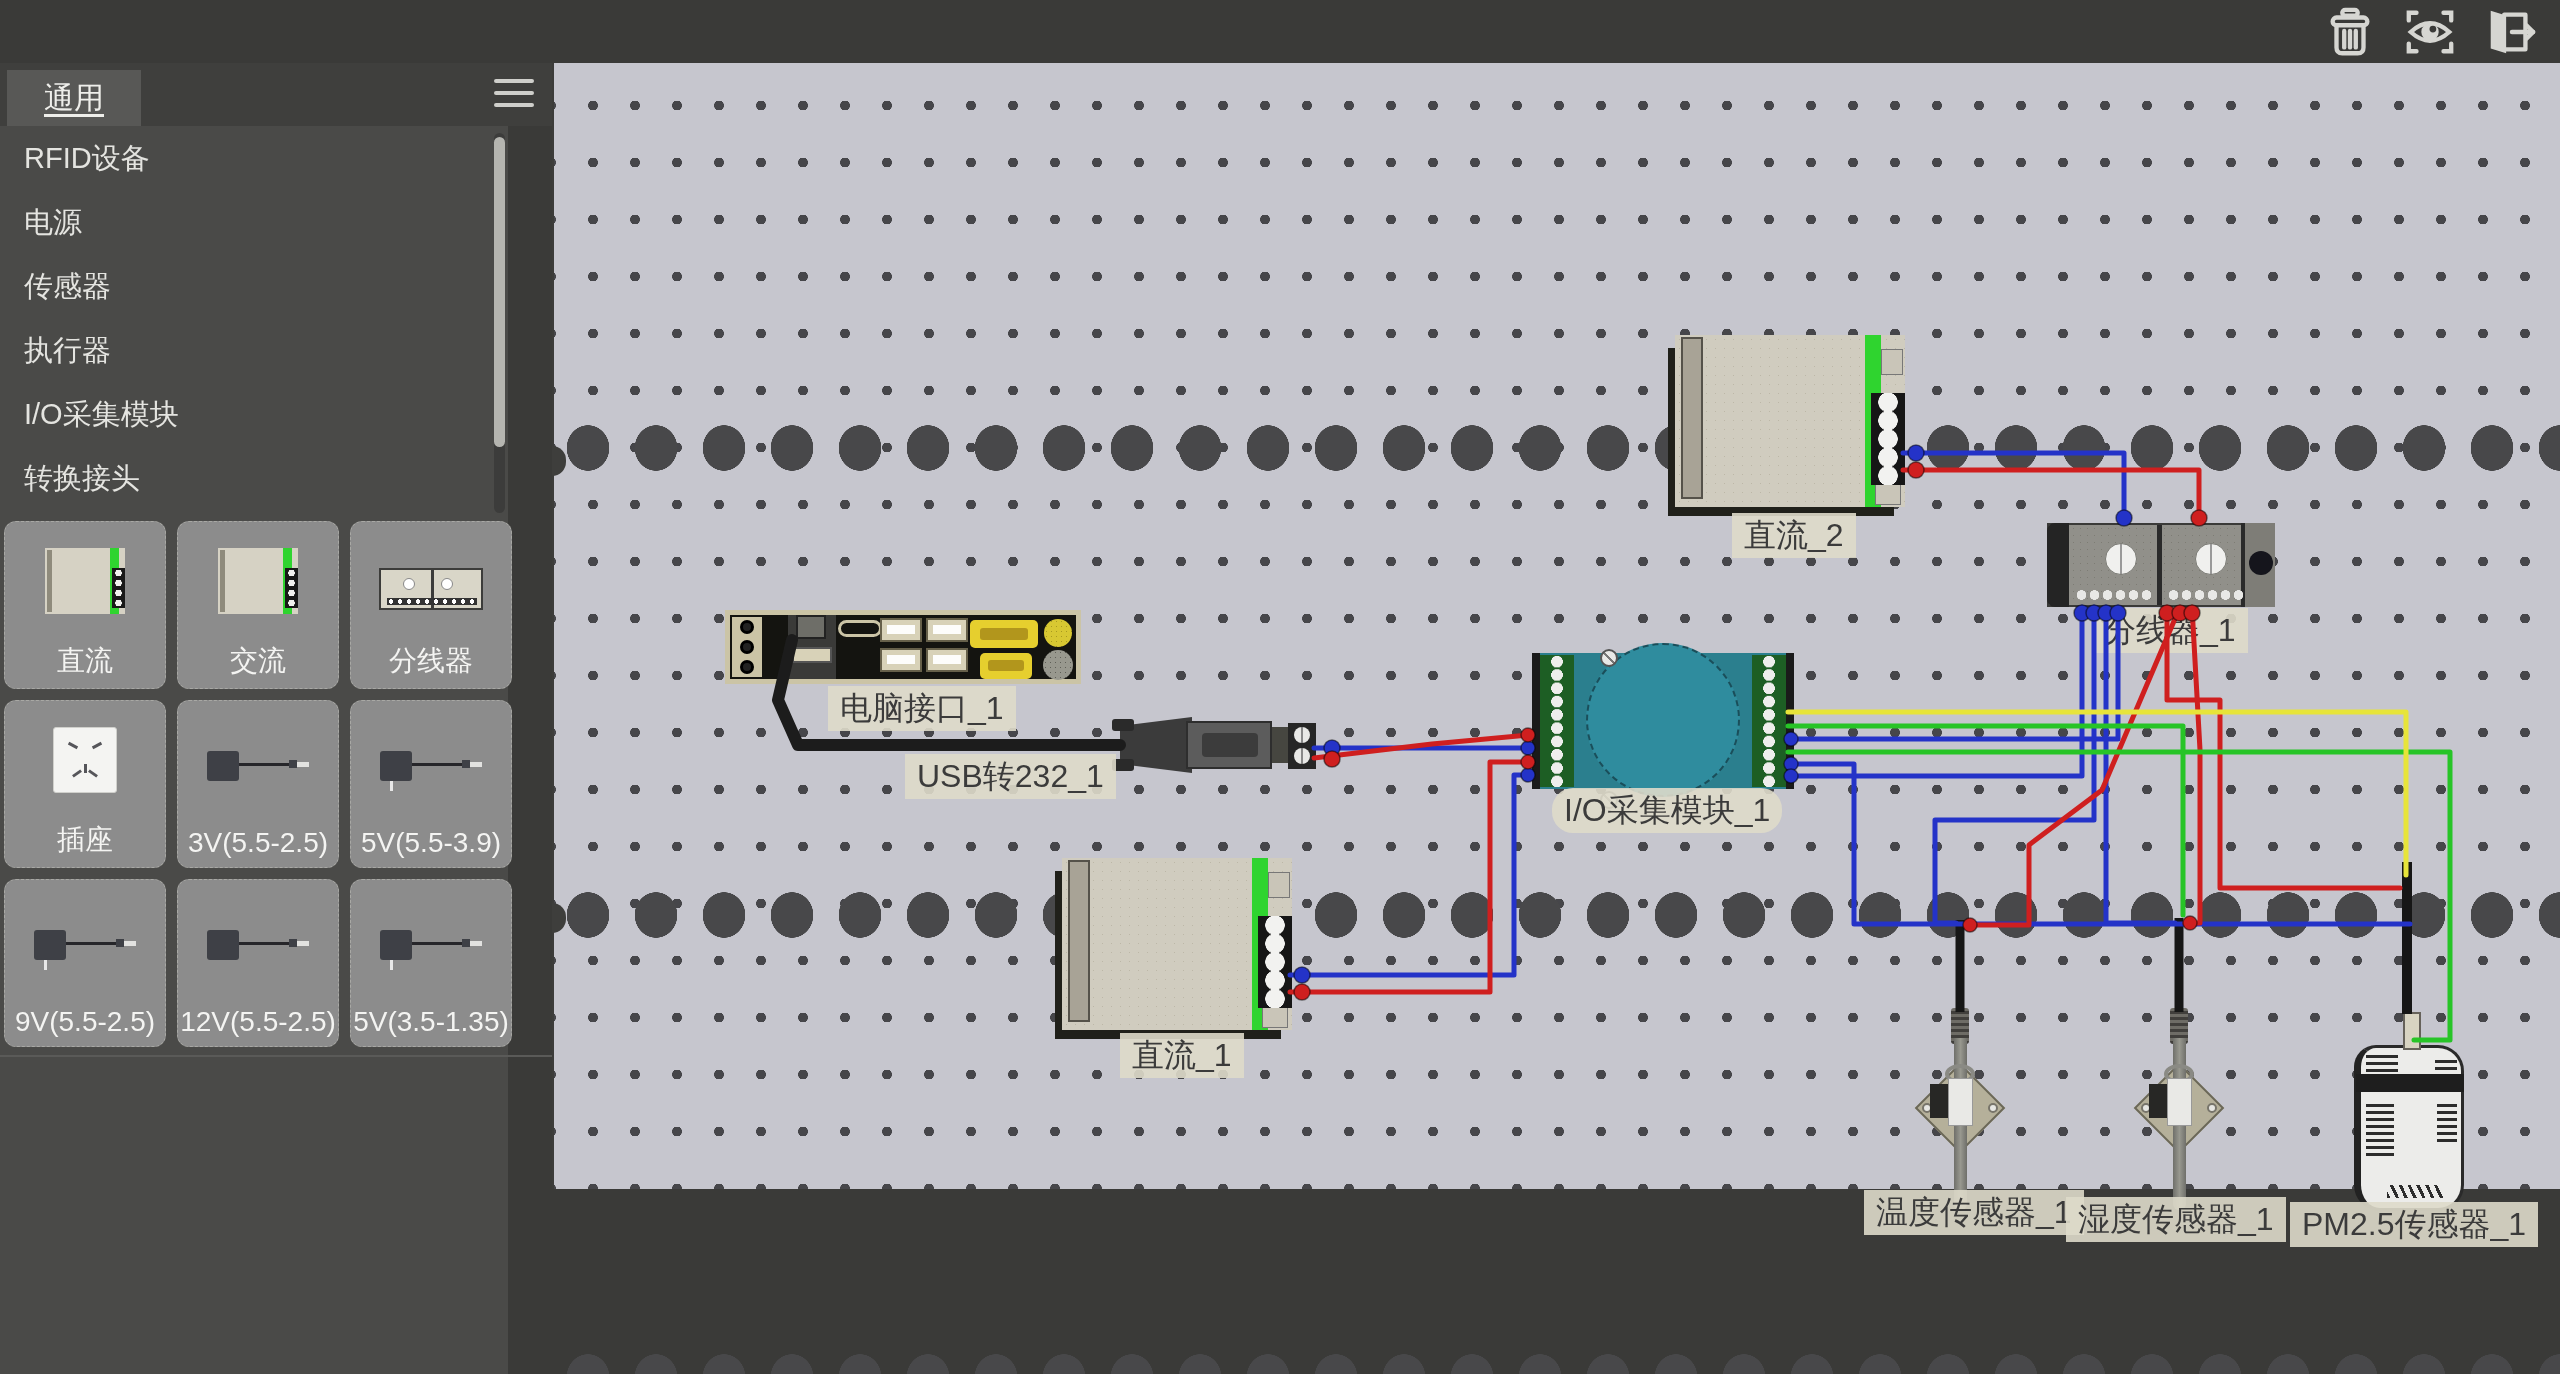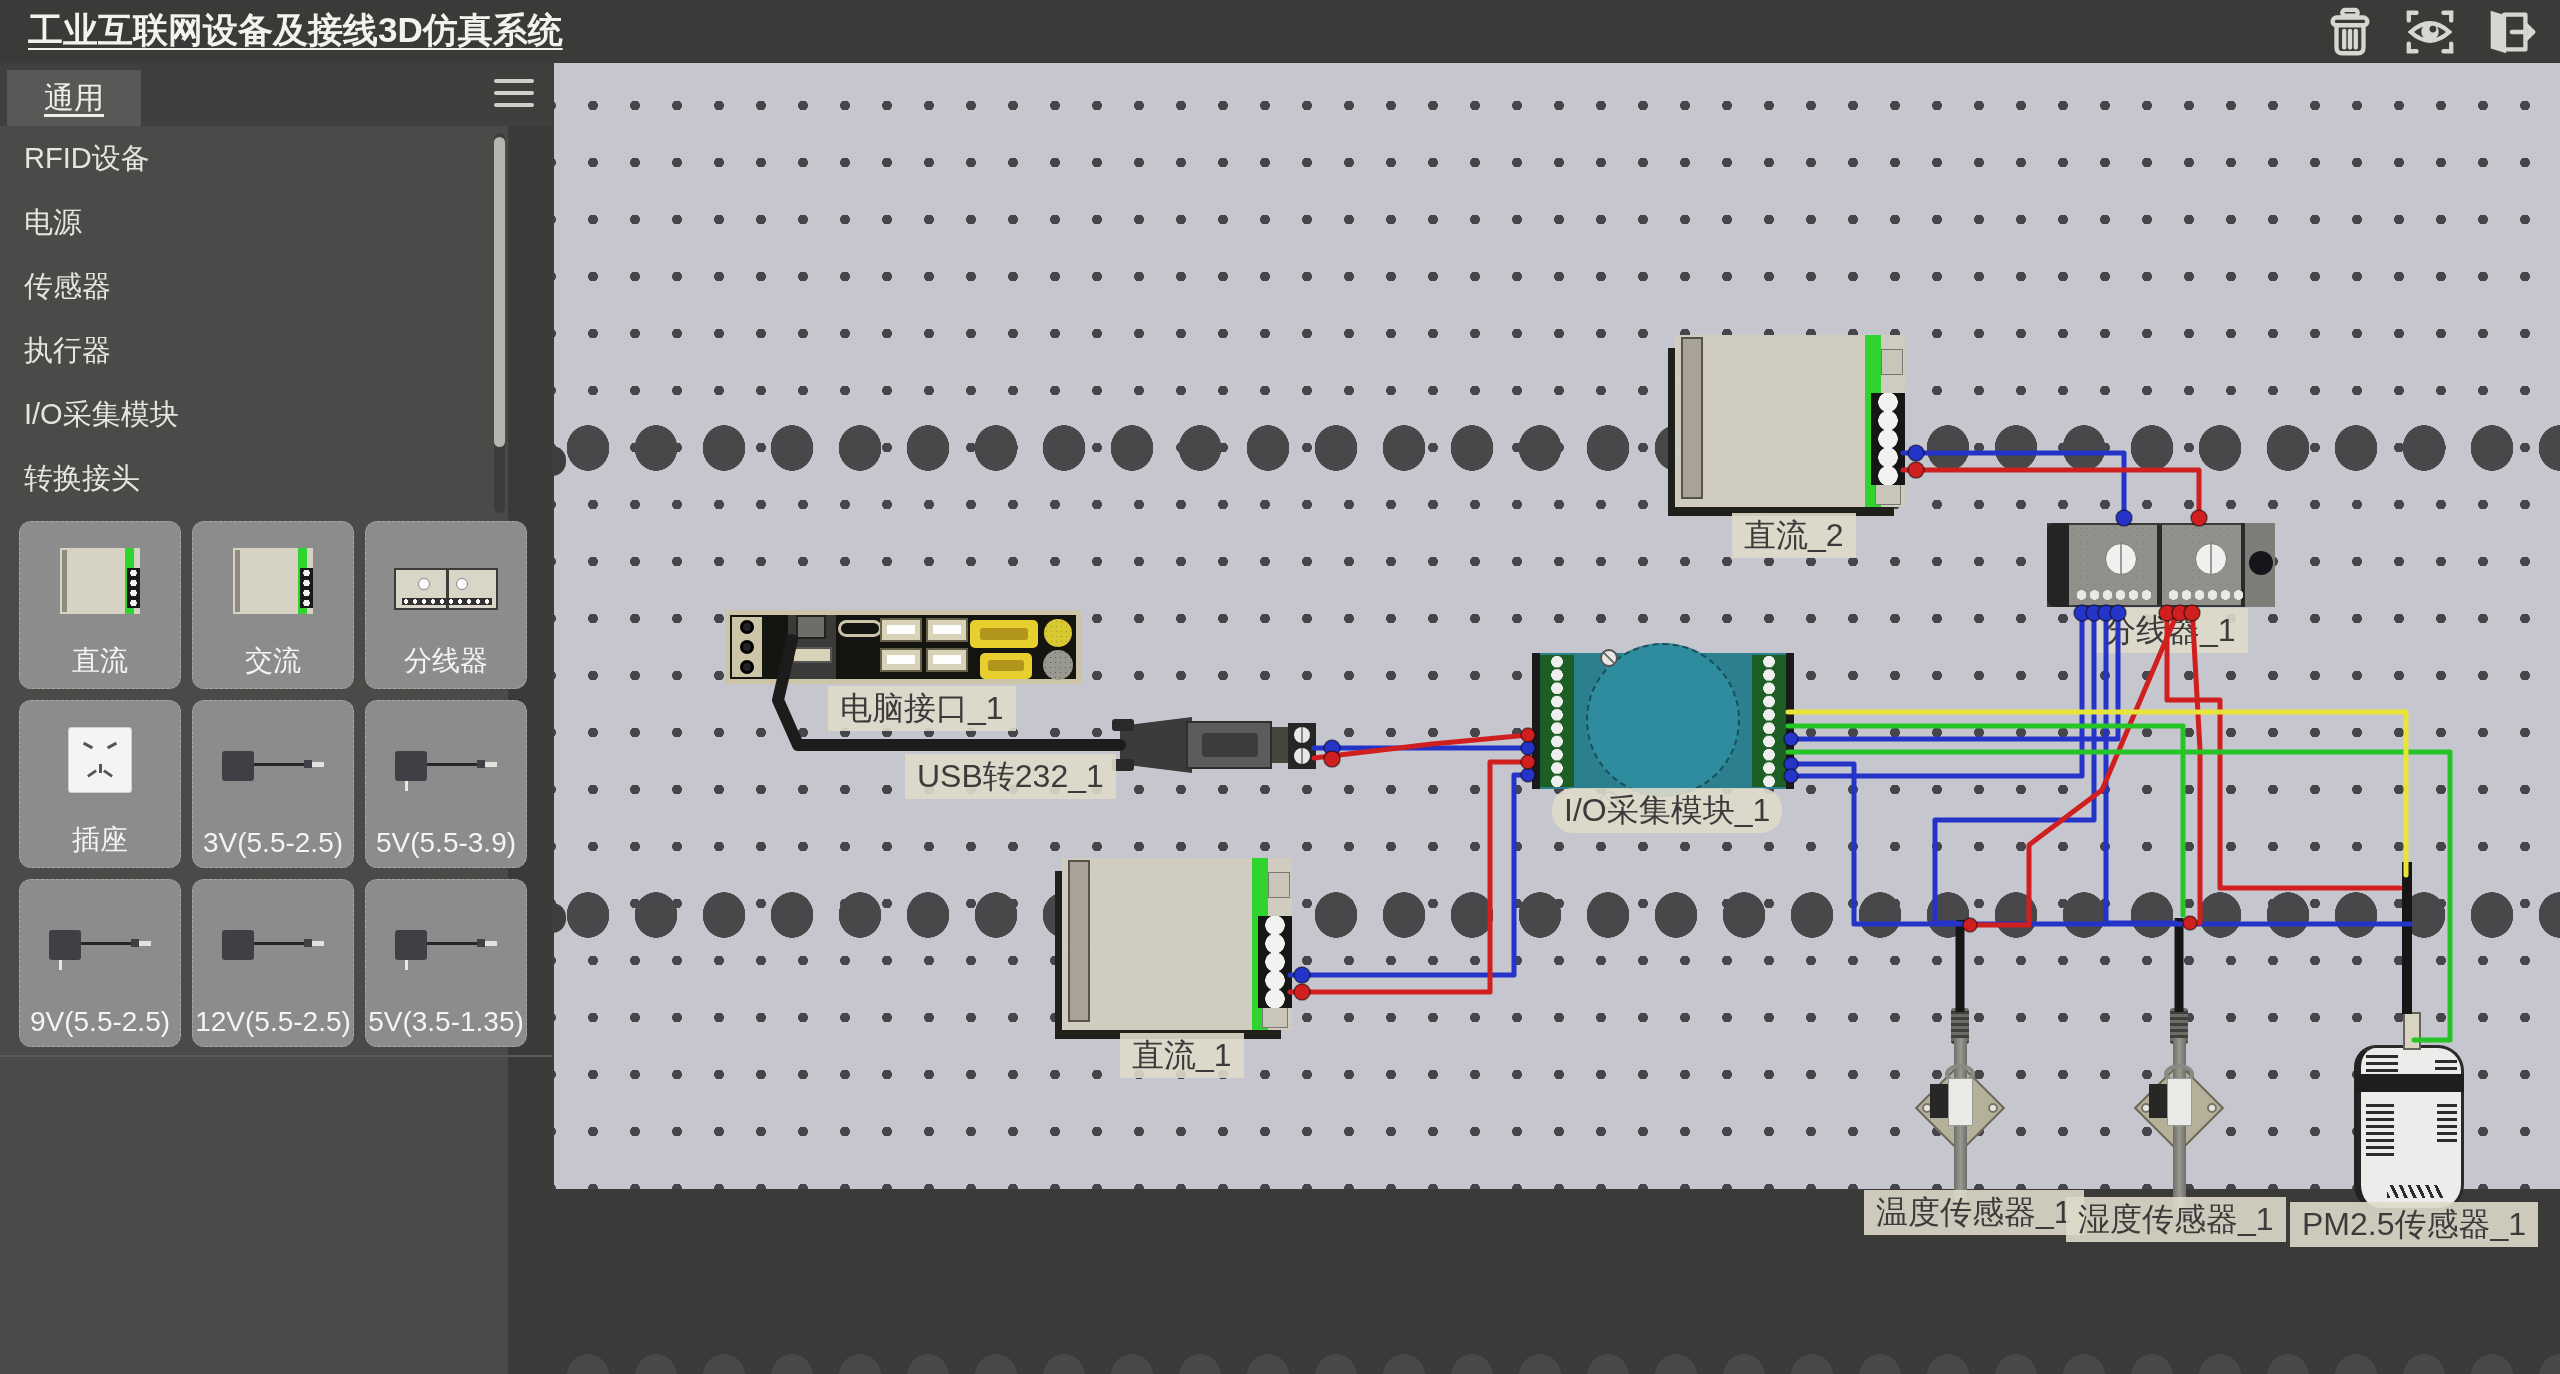--- a/index.html
+++ b/index.html
@@ -23,21 +23,21 @@
     color:#eeeeea; font-size:30px; display:flex; align-items:center; justify-content:center; cursor:pointer; }
   #tab-general span { text-decoration:underline; text-underline-offset:6px; }
   #hamburger { position:absolute; right:18px; top:16px; width:40px; height:32px; cursor:pointer; }
   #hamburger i { display:block; height:4px; background:#cfcfcb; margin-bottom:8px; border-radius:2px; }
 
   #menu { position:absolute; left:0; top:63px; width:552px; }
   .menu-item { height:64px; line-height:64px; padding-left:24px; color:#e4e4e0; font-size:29px; cursor:pointer; }
   #menu-scrollbar { position:absolute; right:3px; top:70px; width:11px; height:380px; background:rgba(0,0,0,0.18); border-radius:6px; }
   #menu-thumb { position:absolute; left:0; top:4px; width:11px; height:310px; background:#b5b5b0; border-radius:6px; }
 
-  #palette { position:absolute; left:19px; top:458px; width:532px; display:grid;
+  #palette { position:absolute; left:4px; top:458px; width:532px; display:grid;
     grid-template-columns:repeat(3,162px); grid-auto-rows:168px; gap:11px; }
   .card { position:relative; background:#8c8c8c; border:1px dashed #a8a8a4; border-radius:12px; cursor:pointer; }
   .card-label { position:absolute; left:0; right:0; bottom:8px; text-align:center; color:#f4f4f2; font-size:28px; }
   .thumb { position:absolute; left:50%; top:26px; transform:translateX(-50%); }
 
   .thumb-dc { width:80px; height:66px; background:#d6d2c4;
     background-image:radial-gradient(circle 1px,#b7b2a2 60%,transparent 61%); background-size:8px 8px; }
   .thumb-dc .bar { position:absolute; left:2px; top:2px; width:5px; height:62px; background:#8f8b7c; }
   .thumb-dc .grn { position:absolute; right:6px; top:0; width:9px; height:66px; background:#2fd42f; }
   .thumb-dc .blk { position:absolute; right:0px; top:20px; width:13px; height:40px; background:#181818;
@@ -190,21 +190,20 @@
 
   #wires { position:absolute; left:0; top:0; width:2008px; height:1311px; z-index:30; pointer-events:none; }
   #wires polyline,#wires path { fill:none; stroke-linejoin:round; stroke-linecap:round; }
 </style>
 </head>
 <body>
 
 <div id="stage">
 
   <div id="topbar">
-    <div id="title">工业互联网设备及接线3D仿真系统</div>
     <div id="topicons">
       <div class="iconbtn">
         <svg viewBox="0 0 56 56">
           <g stroke="#d6d6d2" stroke-width="4.5" fill="none" stroke-linecap="round" stroke-linejoin="round">
             <rect x="20" y="5" width="16" height="6" rx="3"></rect>
             <rect x="10" y="13" width="36" height="8" rx="4"></rect>
             <path d="M14 21 L14 44 Q14 50 20 50 L36 50 Q42 50 42 44 L42 21"></path>
             <line x1="22" y1="27" x2="22" y2="44"></line>
             <line x1="28" y1="27" x2="28" y2="44"></line>
             <line x1="34" y1="27" x2="34" y2="44"></line>

